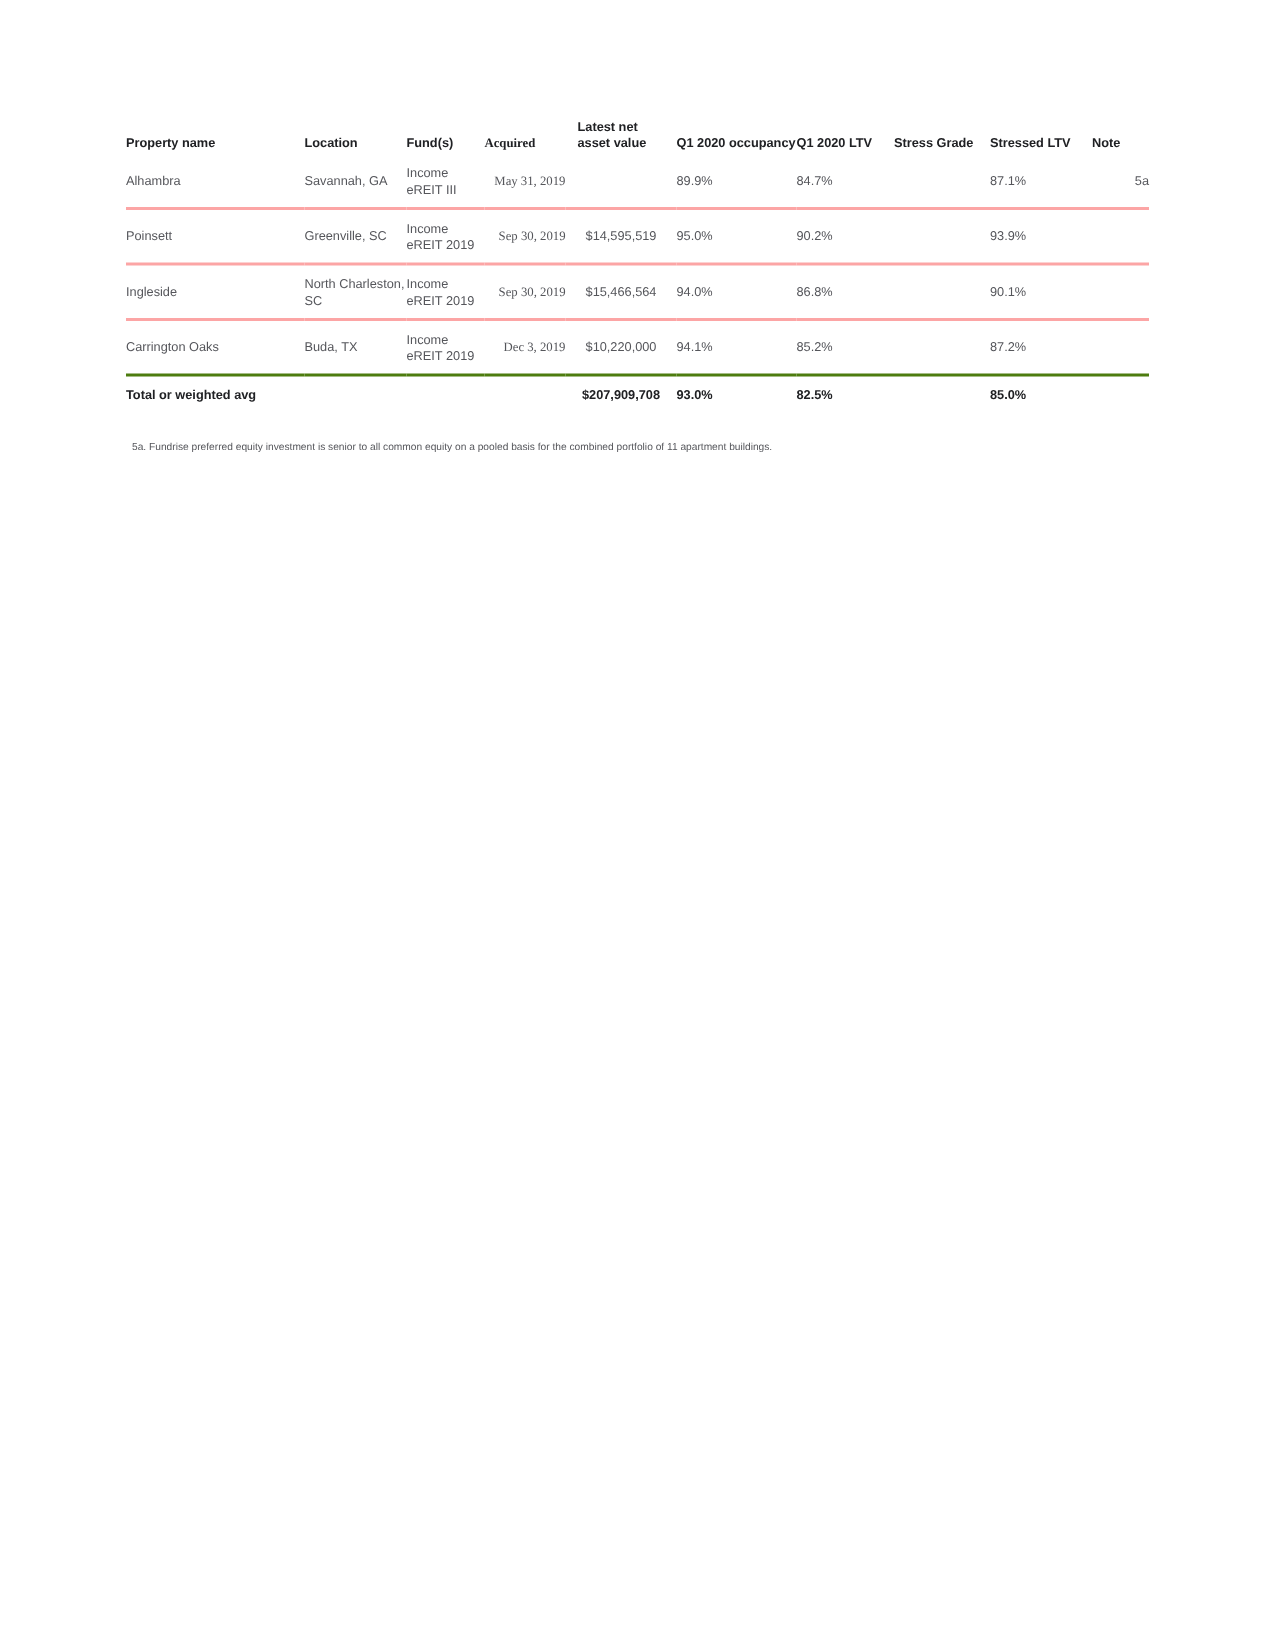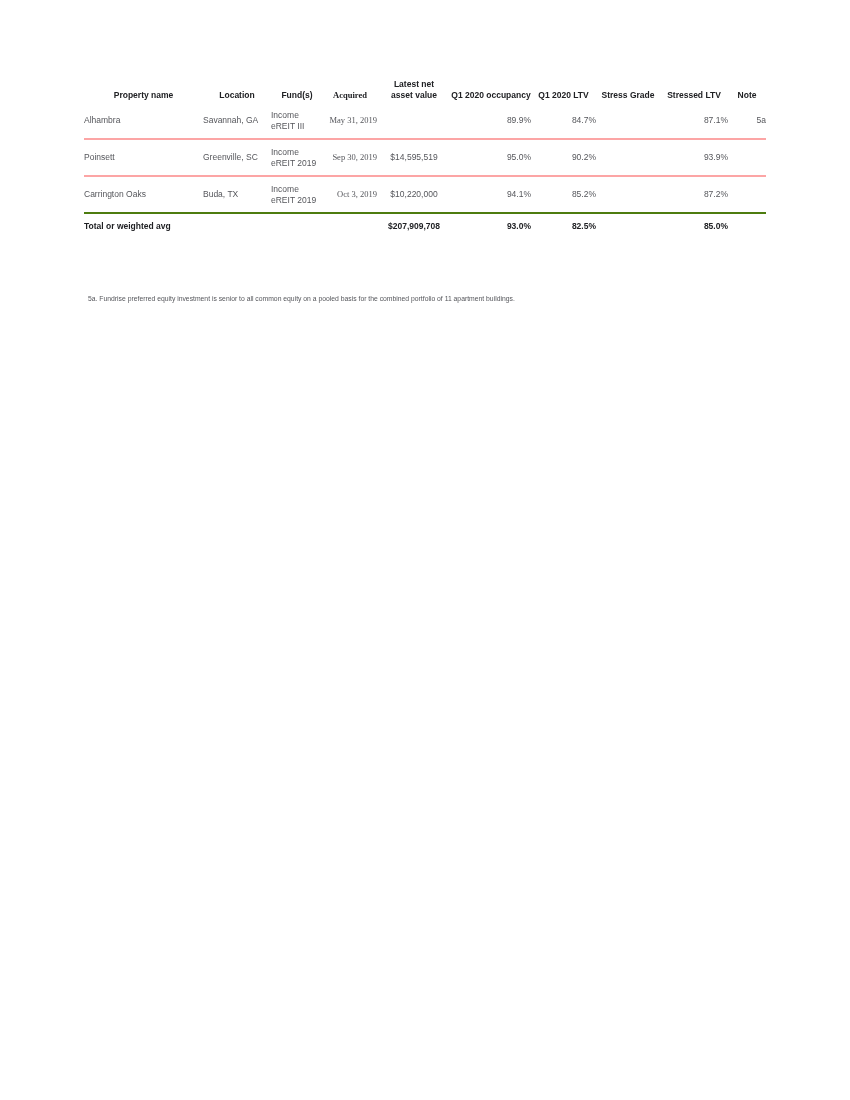--- a/index.html
+++ b/index.html
@@ -18,38 +18,38 @@
     table-layout: fixed;
     font-size: 8.5px;
     line-height: 10.5px;
     color: #55565b;
   }
   .doc-table th {
     font-weight: 700;
     color: #202124;
     vertical-align: bottom;
     padding: 0 0 3px 0;
-    text-align: center;
+    text-align: left;
   }
   .doc-table td {
     vertical-align: middle;
     padding: 7px 0;
   }
   tr.row-border { border-bottom: 2px solid #fca5a5; }
   tr.total-row { border-top: 2px solid #4d7c0f; }
   tr.total-row td { font-weight: 700; color: #202124; }
 
   
   .c1 { text-align: left;  padding-right: 8px; }
   .c2 { text-align: left;  padding-right: 12px; }
   .c3 { text-align: left;  padding-right: 5px; }
   .c4 { text-align: right; padding-right: 10px; font-family: Liberation Serif, serif; }
   .c5 { text-align: center; }
   th.c5 { padding-left: 8px; padding-right: 8px; }
-  .c6, .c7, .c8, .c9 { text-align: right; }
+  .c6, .c7, .c8, .c9 { }
   .c10 { text-align: right; padding-right: 2px; margin-left: 17px; }
 
   .footnote {
     position: absolute;
     left: 88px; top: 294px;
     font-size: 6.8px;
     line-height: 9px;
     color: #55565b;
   }
 </style>
@@ -101,25 +101,37 @@
       <td class="c2">Greenville, SC</td>
       <td class="c3">Income eREIT 2019</td>
       <td class="c4">Sep 30, 2019</td>
       <td class="c5">$14,595,519</td>
       <td class="c6">95.0%</td>
       <td class="c7">90.2%</td>
       <td class="c8"></td>
       <td class="c9">93.9%</td>
       <td class="c10"></td>
     </tr>
+    <tr class="row-border">
+      <td class="c1">Ingleside</td>
+      <td class="c2">North Charleston, SC</td>
+      <td class="c3">Income eREIT 2019</td>
+      <td class="c4">Sep 30, 2019</td>
+      <td class="c5">$15,466,564</td>
+      <td class="c6">94.0%</td>
+      <td class="c7">86.8%</td>
+      <td class="c8"></td>
+      <td class="c9">90.1%</td>
+      <td class="c10"></td>
+    </tr>
     <tr>
       <td class="c1">Carrington Oaks</td>
       <td class="c2">Buda, TX</td>
       <td class="c3">Income eREIT 2019</td>
-      <td class="c4">Oct 3, 2019</td>
+      <td class="c4">Dec 3, 2019</td>
       <td class="c5">$10,220,000</td>
       <td class="c6">94.1%</td>
       <td class="c7">85.2%</td>
       <td class="c8"></td>
       <td class="c9">87.2%</td>
       <td class="c10"></td>
     </tr>
     <tr class="total-row">
       <td class="c1">Total or weighted avg</td>
       <td class="c2"></td>

